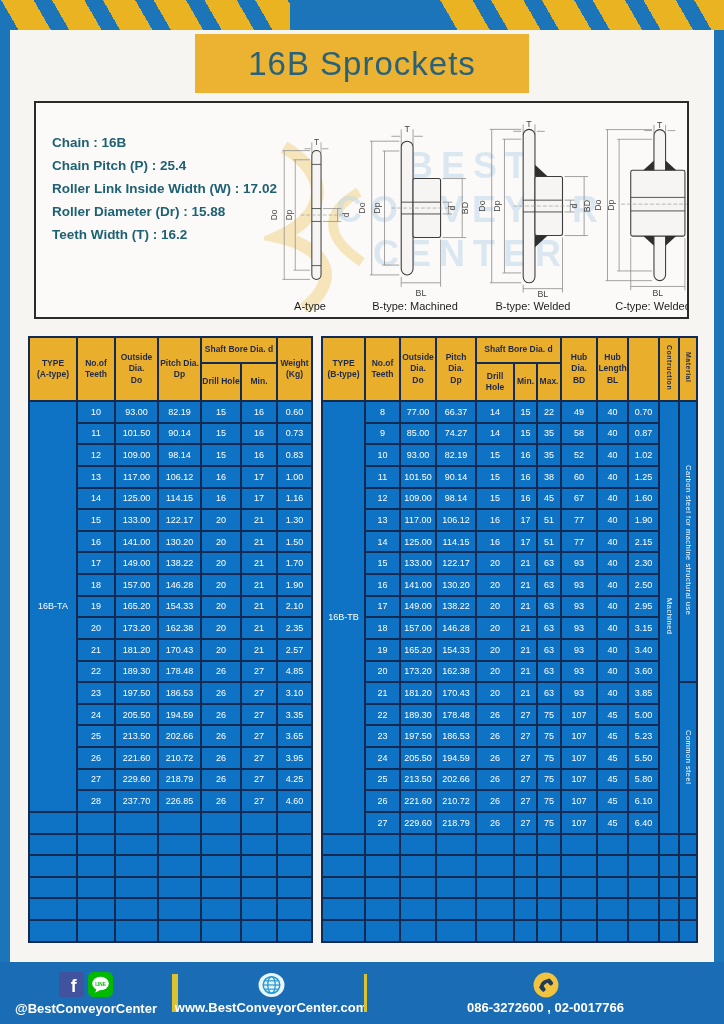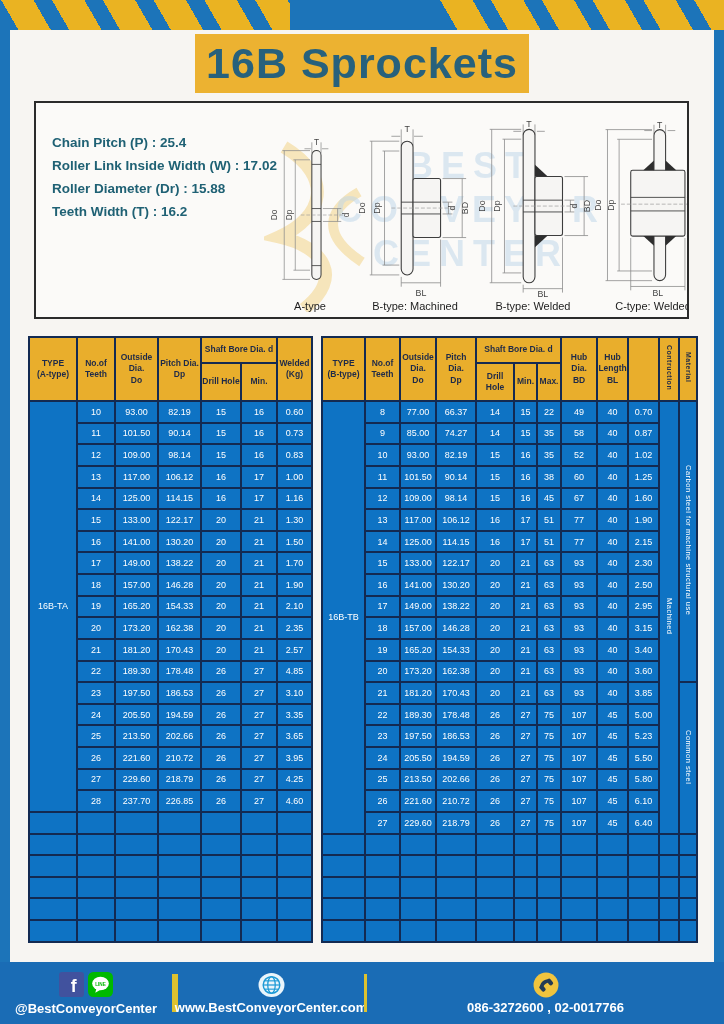--- a/index.html
+++ b/index.html
@@ -9,21 +9,21 @@
   .topbar{position:absolute;top:0;left:0;width:724px;height:30px;background:var(--frame_blue,#1c74b9);}
   .stripes{position:absolute;top:0;height:30px;
            background:repeating-linear-gradient(60deg,transparent 0 16px,var(--stripe_yellow,#eab322) 16px 44px);}
   .stripes.left{left:0;width:290px;}
   .stripes.right{right:0;width:285px;}
   
   .content{position:absolute;top:30px;left:10px;width:704px;height:932px;background:var(--page_bg,#f7f5f2);}
   
   .banner{position:absolute;top:4px;left:50%;transform:translateX(-50%);width:334px;height:59px;
           background:var(--banner_yellow,#ecb231);display:flex;align-items:center;justify-content:center;}
-  .banner-title{font-size:43px;font-weight:bold;color:var(--title_teal,#27617c);letter-spacing:1px;}
+  .banner-title{font-size:33px;font-weight:normal;color:var(--title_teal,#27617c);letter-spacing:1px;}
   
   .spec-box{position:absolute;top:71px;left:24px;width:651px;height:214px;background:#fbfaf8;
             border:2px solid #2b2b2b;overflow:hidden;}
   .watermark{position:absolute;left:255px;top:40px;width:360px;text-align:center;opacity:.5;pointer-events:none;}
   .watermark div{font-size:36px;font-weight:bold;letter-spacing:8px;color:#bdd6ea;line-height:44px;transform:scaleY(1.05);}
   .wm-swoosh{position:absolute;left:228px;top:34px;opacity:.55;pointer-events:none;}
   .spec-lines{position:absolute;left:16px;top:28px;}
   .spec-lines div{color:var(--spec_teal,#1f6174);font-weight:bold;font-size:13.5px;line-height:23px;white-space:nowrap;}
   .drawings-row{position:absolute;left:228px;top:4px;right:4px;bottom:2px;display:flex;
                 justify-content:space-between;align-items:flex-end;}
@@ -80,20 +80,21 @@
         <path d="M20 10 C70 40 60 80 15 100 C60 110 80 140 40 172" stroke="#f3d48a" stroke-width="13" fill="none"></path>
         <path d="M95 55 C60 75 60 100 98 125" stroke="#f3d48a" stroke-width="10" fill="none"></path>
       </svg>
       <div class="watermark">
         <div>BEST</div>
         <div>CONVEYOR</div>
         <div>CENTER</div>
       </div>
 
       <div class="spec-lines">
+        <div>Chain : 16B</div>
         <div>Chain Pitch (P) : 25.4</div>
         <div>Roller Link Inside Width (W) : 17.02</div>
         <div>Roller Diameter (Dr) : 15.88</div>
         <div>Teeth Width (T) : 16.2</div>
       </div>
 
       <div class="drawings-row">
 
         <div class="fig">
           <svg width="92" height="168" viewBox="0 0 100 170">
@@ -258,21 +259,21 @@
             <th rowspan="2">TYPE
 (A-type)</th>
             <th rowspan="2">No.of
 Teeth</th>
             <th rowspan="2">Outside
 Dia.
 Do</th>
             <th rowspan="2">Pitch Dia.
 Dp</th>
             <th colspan="2">Shaft Bore Dia. d</th>
-            <th rowspan="2">Welded
+            <th rowspan="2">Weight
 (Kg)</th>
           </tr>
           <tr>
             <th>Drill Hole</th>
             <th>Min.</th>
           </tr>
         </thead>
         <tbody>
             <tr>
               <td rowspan="19" class="type-cell">16B-TA</td>

